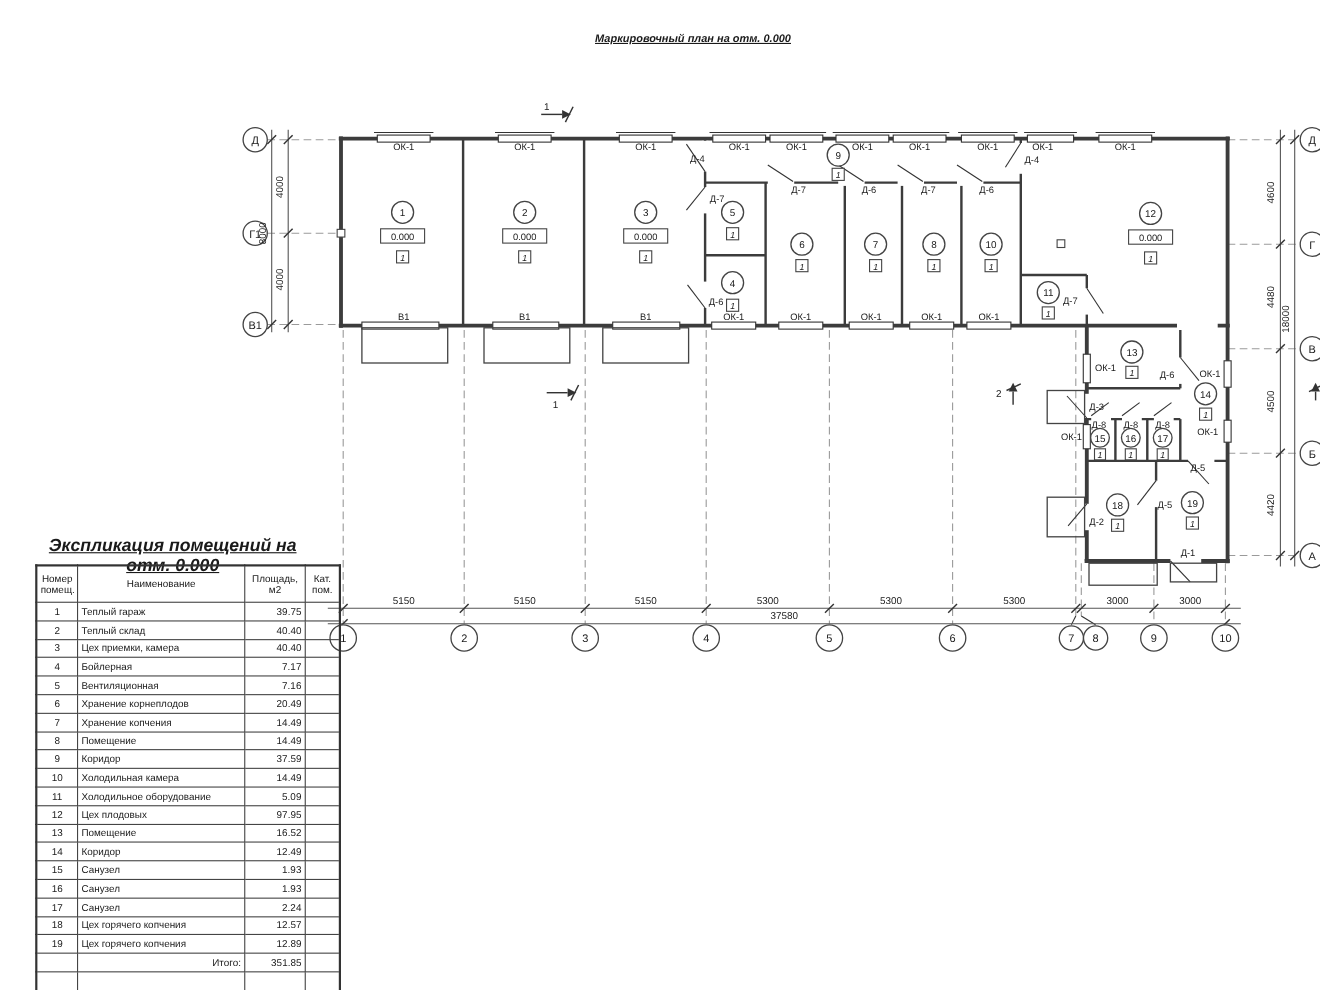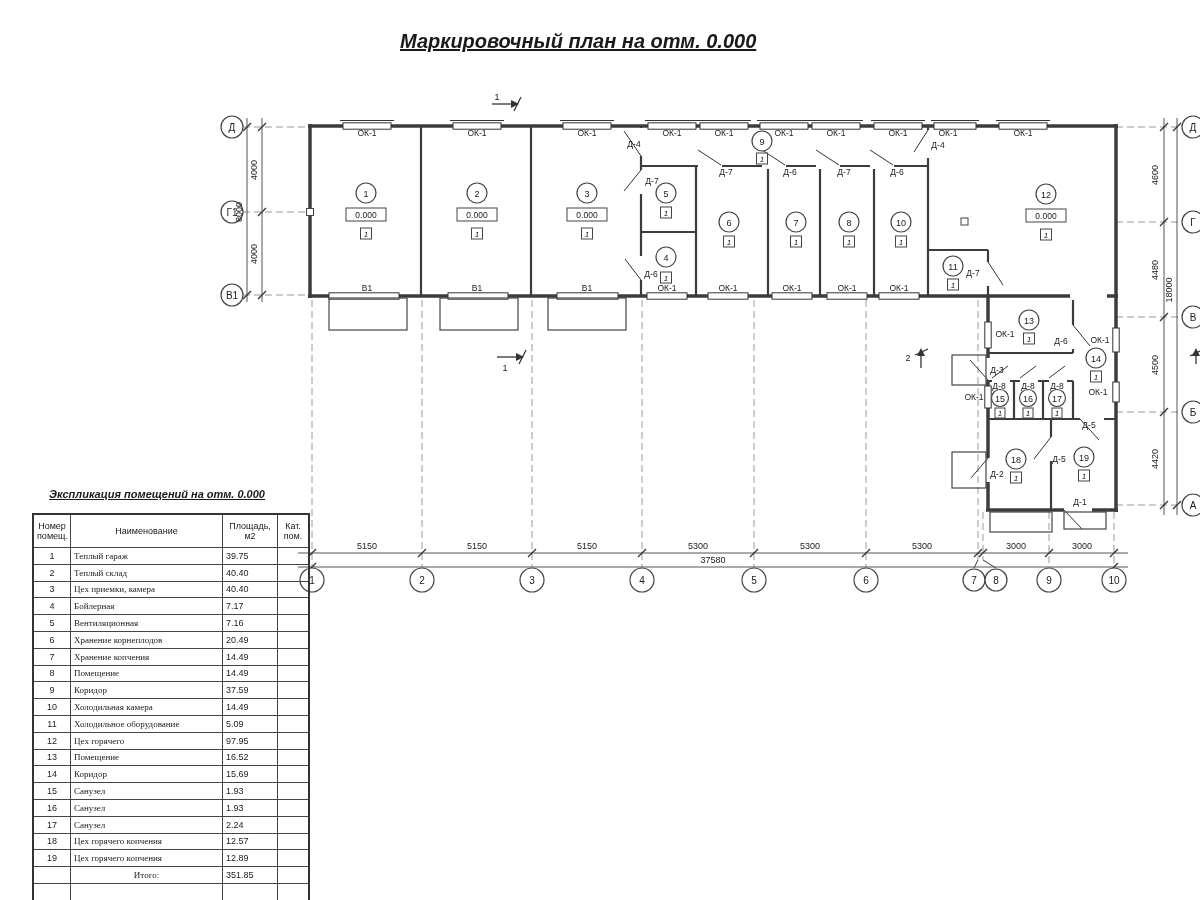--- a/index.html
+++ b/index.html
@@ -1,33 +1,33 @@
 <!DOCTYPE html>
 <html><head>
 <meta charset="utf-8">
 <style>
   html,body{margin:0;padding:0;background:#fff;width:1200px;height:900px;overflow:hidden;
     font-family:"Liberation Sans", sans-serif;color:#1a1a1a;}
   #stage{position:relative;width:1200px;height:900px;background:#fff;}
   #plan-svg{position:absolute;left:0;top:0;}
-  .drawing-title{position:absolute;left:400px;top:30px;width:460px;
-    font-size:20px;font-style:italic;font-weight:bold;text-decoration:underline;}
+  .drawing-title{position:absolute;left:400px;top:30px;width:460px;text-align:center;
+    font-size:10px;font-style:italic;font-weight:bold;text-decoration:underline;}
   .schedule-title{position:absolute;left:32px;top:488px;width:250px;text-align:center;
-    font-size:11px;font-style:italic;font-weight:bold;text-decoration:underline;}
+    font-size:16px;font-style:italic;font-weight:bold;text-decoration:underline;}
   table.schedule{position:absolute;left:32px;top:513px;width:250px;border-collapse:collapse;
     font-size:9px;table-layout:fixed;}
   table.schedule td,table.schedule th{border:1px solid #444;padding:1px 3px;height:13.8px;
     overflow:hidden;white-space:nowrap;font-weight:normal;}
   table.schedule{border:2px solid #333;}
   table.schedule th{text-align:center;white-space:pre-line;height:30px;line-height:1.15;}
   td.c-num{text-align:center;width:30px;}
-  td.c-name{text-align:left;width:145px;font-family:Liberation Serif, serif;}
-  td.c-area{text-align:left;width:48px;}
+  td.c-name{text-align:left;width:145px;}
+  td.c-area{text-align:right;width:48px;}
   td.c-cat{width:24px;}
-  td.total-lbl{text-align:center;}
+  td.total-lbl{text-align:right;}
   text{font-family:"Liberation Sans", sans-serif;fill:#1a1a1a;}
   .t9{font-size:9px;} .t85{font-size:8.5px;} .t10{font-size:10px;} .t8{font-size:8px;}
   .wall-ext{stroke:#3c3c3c;stroke-width:3.5;} .wall-int{stroke:#3c3c3c;stroke-width:2.2;}
   .thin{stroke:#333;stroke-width:1;} .dashln{stroke:#9a9a9a;stroke-width:1;stroke-dasharray:7,4;}
   .dimln{stroke:#555;stroke-width:1;} .tick{stroke:#333;stroke-width:1.3;}
   .gap{fill:#fff;} .winrect{fill:#fff;stroke:#333;stroke-width:1;}
   .bubble{fill:#fff;stroke:#444;stroke-width:1.2;}
   .mbox{fill:#fff;stroke:#444;stroke-width:1;}
   .swing{stroke:#333;stroke-width:1;} .porch{fill:none;stroke:#444;stroke-width:1.2;}
 </style>
@@ -545,34 +545,34 @@
         <td class="c-cat"></td>
       </tr>
         <tr>
         <td class="c-num">11</td>
         <td class="c-name">Холодильное оборудование</td>
         <td class="c-area">5.09</td>
         <td class="c-cat"></td>
       </tr>
         <tr>
         <td class="c-num">12</td>
-        <td class="c-name">Цех горячего</td>
+        <td class="c-name">Цех плодовых</td>
         <td class="c-area">97.95</td>
         <td class="c-cat"></td>
       </tr>
         <tr>
         <td class="c-num">13</td>
         <td class="c-name">Помещение</td>
         <td class="c-area">16.52</td>
         <td class="c-cat"></td>
       </tr>
         <tr>
         <td class="c-num">14</td>
         <td class="c-name">Коридор</td>
-        <td class="c-area">15.69</td>
+        <td class="c-area">12.49</td>
         <td class="c-cat"></td>
       </tr>
         <tr>
         <td class="c-num">15</td>
         <td class="c-name">Санузел</td>
         <td class="c-area">1.93</td>
         <td class="c-cat"></td>
       </tr>
         <tr>
         <td class="c-num">16</td>

